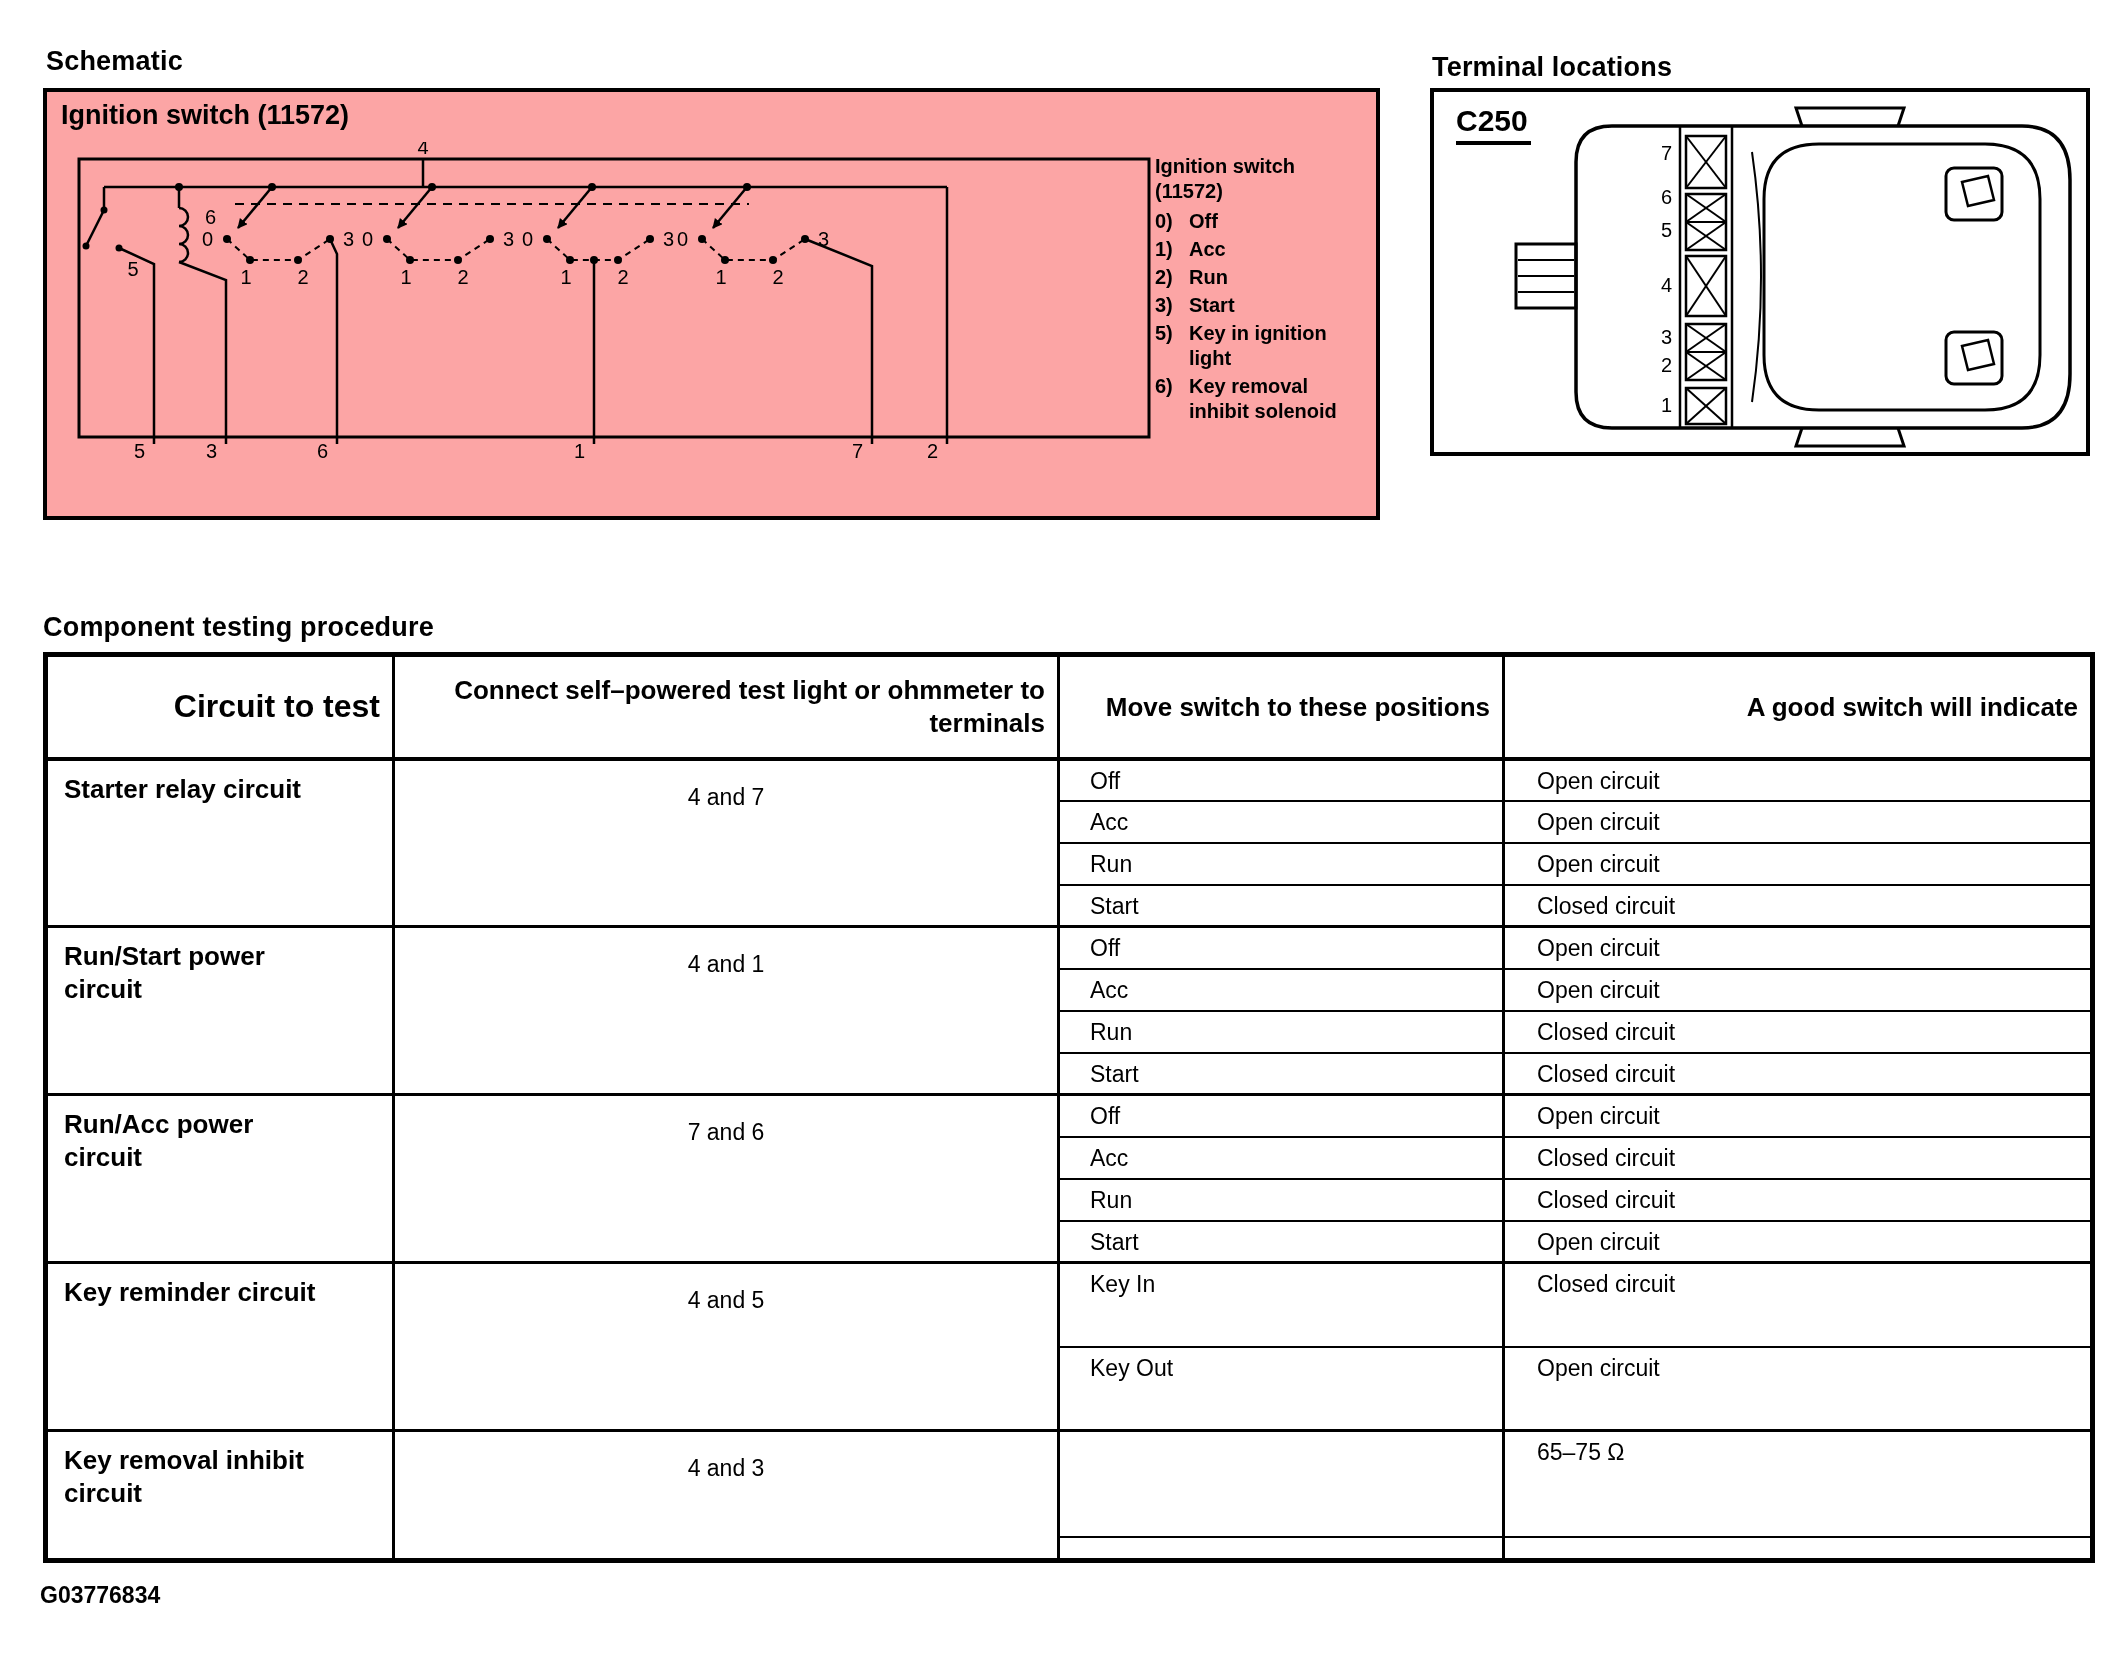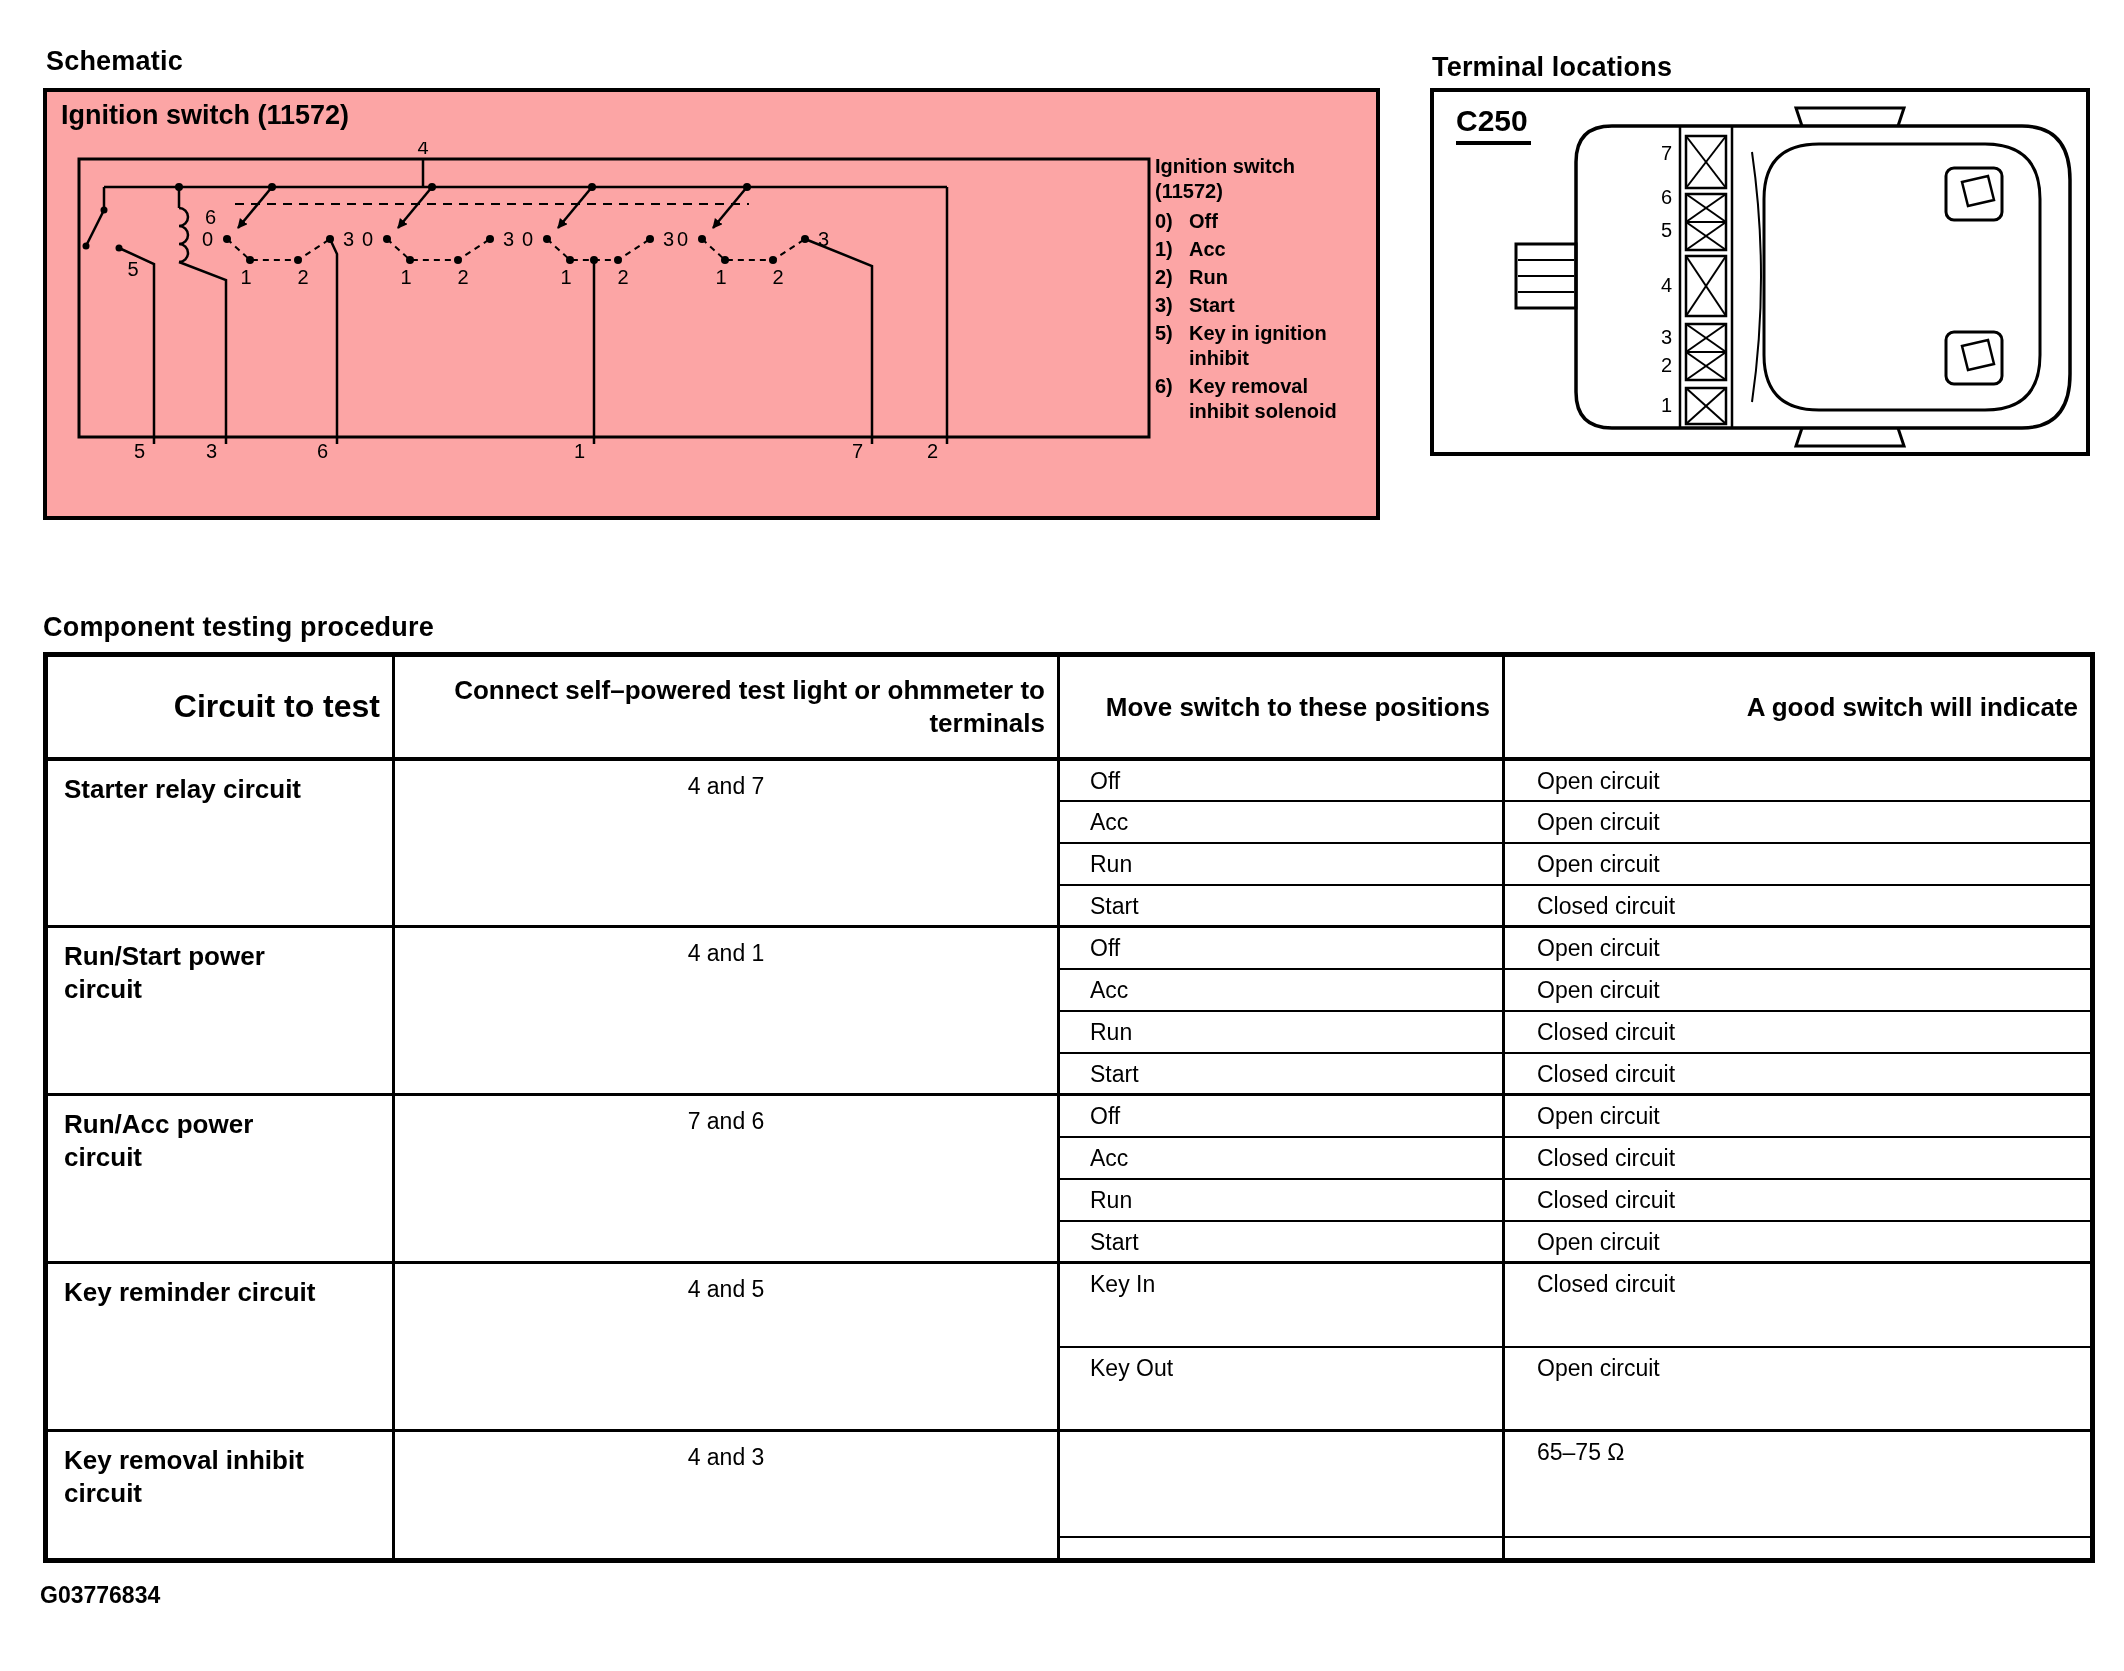--- a/index.html
+++ b/index.html
@@ -40,21 +40,21 @@
 
   
   .test-table { position:absolute; left:43px; top:652px; width:2047px; border-collapse:collapse; border:5px solid #000; table-layout:fixed; background:#fff; }
   .test-table th { border-style:solid; border-color:#000; border-width:0 3px 4px 3px; vertical-align:middle; text-align:right; font-weight:bold; padding:6px 12px; }
   .test-table td { border-style:solid; border-color:#000; border-width:0 3px 0 3px; vertical-align:top; }
   .test-table tr.group td { border-top-width:3px; }
   .test-table tr.sub td   { border-top-width:2px; }
   th.th-circuit { font-size:32px; }
   th.th-std { font-size:26px; line-height:1.25; }
   td.td-circuit { font-weight:bold; font-size:26px; line-height:1.25; padding:12px 73px 6px 16px; }
-  td.td-terms { text-align:center; font-size:23px; padding-top:12px; }
+  td.td-terms { text-align:center; font-size:23px; padding-top:23px; }
   td.td-pos { font-size:23px; padding:7px 10px 0 30px; }
   td.td-res { font-size:23px; padding:7px 10px 0 32px; }
   tr.hhead { height:104px; }
   tr.h42 { height:42px; } tr.h84 { height:84px; }
   tr.h106 { height:106px; } tr.h24 { height:24px; }
 
   .figure-code { position:absolute; left:40px; top:1582px; font-size:23px;font-weight:bold; }
 </style>
 </head>
 <body>
@@ -186,21 +186,21 @@
       <div class="legend-item">
           <span class="lk">2)</span>
           <span class="lv">Run</span>
         </div>
       <div class="legend-item">
           <span class="lk">3)</span>
           <span class="lv">Start</span>
         </div>
       <div class="legend-item">
           <span class="lk">5)</span>
-          <span class="lv">Key in ignition inhibit</span>
+          <span class="lv">Key in ignition light</span>
         </div>
       <div class="legend-item">
           <span class="lk">6)</span>
           <span class="lv">Key removal inhibit solenoid</span>
         </div>
     </div>
   </div>
 
   <div class="sec-heading" id="h-terminal">Terminal locations</div>
 

